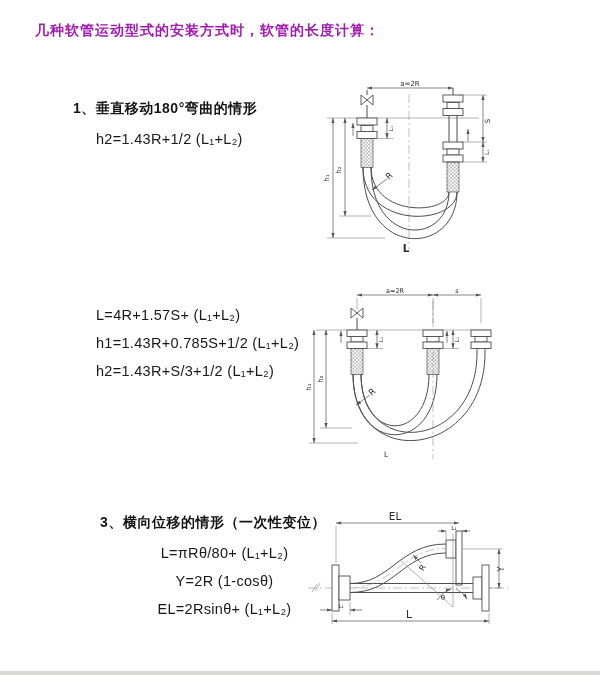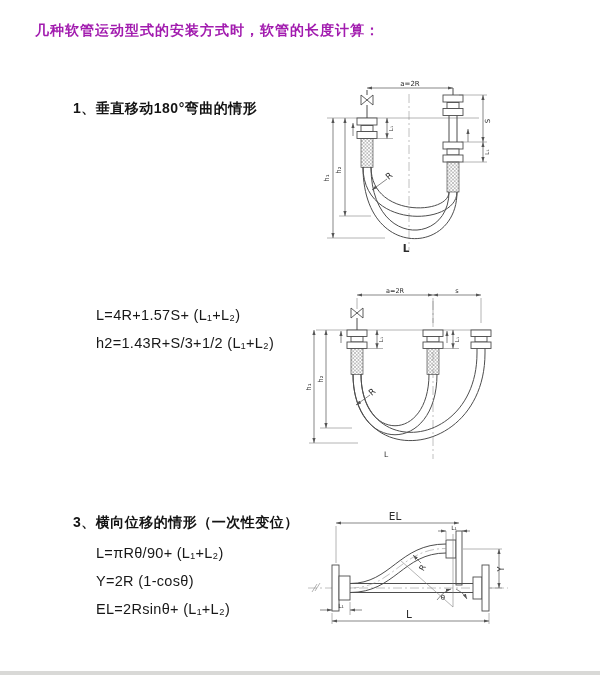--- a/index.html
+++ b/index.html
@@ -8,51 +8,53 @@
     background:#ffffff;color:#1c1c1c;
     font-family:"Liberation Sans","DejaVu Sans",sans-serif;
   }
   .page-title{
     position:absolute;left:35px;top:22px;
     font-size:14px;font-weight:bold;letter-spacing:1px;color:#a21caf;
   }
   .text-block{position:absolute;left:45px;width:280px;margin-left:28px;}
   .text-block .heading{font-size:14px;font-weight:bold;letter-spacing:.5px;margin-bottom:7px;color:#141414;}
   .text-block .formula{font-size:14.5px;line-height:28px;letter-spacing:.3px;padding-left:23px;color:#181818;}
-  .s1{top:100px;} .s2{top:301px;} .s3{top:514px;}
+  .s1{top:100px;} .s2{top:301px;} .s3{top:514px;text-align:center;}
   .diagram{position:absolute;}
   .d1{left:313px;top:78px;width:277px;height:178px;}
   .d2{left:306px;top:283px;width:290px;height:180px;}
   .d3{left:303px;top:503px;width:294px;height:152px;}
   svg{display:block;}
   .obj{fill:none;stroke:#4d4d4d;stroke-width:1;}
   .objw{fill:#ffffff;stroke:#4d4d4d;stroke-width:0.9;}
   .thin{fill:none;stroke:#777;stroke-width:0.55;}
   .dim{fill:none;stroke:#555;stroke-width:0.7;}
   .cl{fill:none;stroke:#8c8c8c;stroke-width:0.55;stroke-dasharray:9 3 2 3;}
   .lbl{fill:#2c2c2c;font-family:"DejaVu Sans",sans-serif;}
   .scan-edge{position:absolute;left:0;bottom:0;width:600px;height:4px;background:#d9d9d7;}
 </style>
 </head>
 <body>
 
 <div class="page-title">几种软管运动型式的安装方式时，软管的长度计算：</div>
 
 <div class="text-block s1">
   <div class="heading">1、垂直移动180°弯曲的情形</div>
+  <div class="formula">h2=1.43R+1/2 (L₁+L₂)</div>
 </div>
 
 <div class="text-block s2">
   <div class="formula">L=4R+1.57S+ (L₁+L₂)</div>
+  <div class="formula">h1=1.43R+0.785S+1/2 (L₁+L₂)</div>
   <div class="formula">h2=1.43R+S/3+1/2 (L₁+L₂)</div>
 </div>
 
 <div class="text-block s3">
   <div class="heading">3、横向位移的情形（一次性变位）</div>
-  <div class="formula">L=πRθ/90+ (L₁+L₂)</div>
+  <div class="formula">L=πRθ/80+ (L₁+L₂)</div>
   <div class="formula">Y=2R (1-cosθ)</div>
   <div class="formula">EL=2Rsinθ+ (L₁+L₂)</div>
 </div>
 
 <div class="diagram d1">
 <svg width="277" height="178" viewBox="0 0 277 178">
   <defs>
     <marker id="a1" viewBox="0 0 8 6" markerWidth="8" markerHeight="6" refX="7.5" refY="3" orient="auto-start-reverse">
       <path d="M0,0.6 L7.5,3 L0,5.4 Z" fill="#555"></path>
     </marker>

